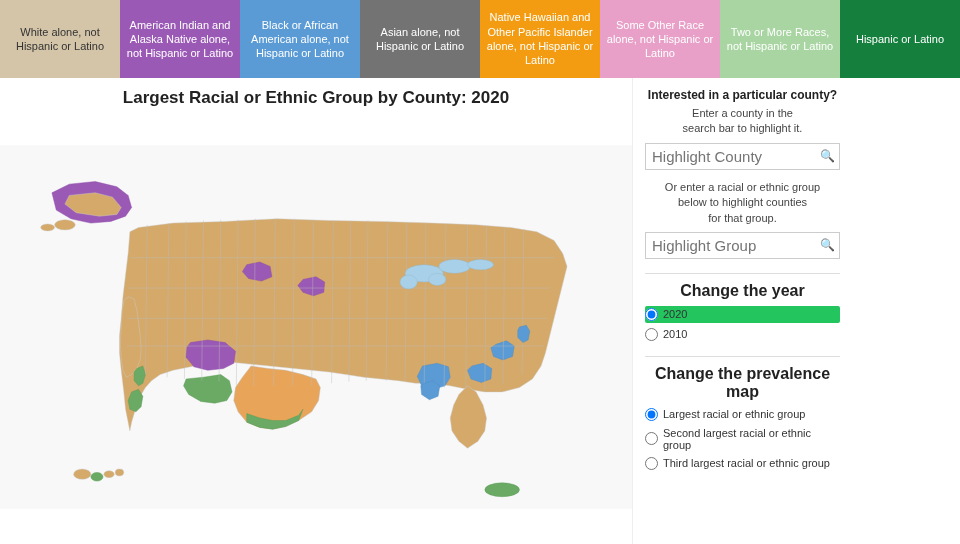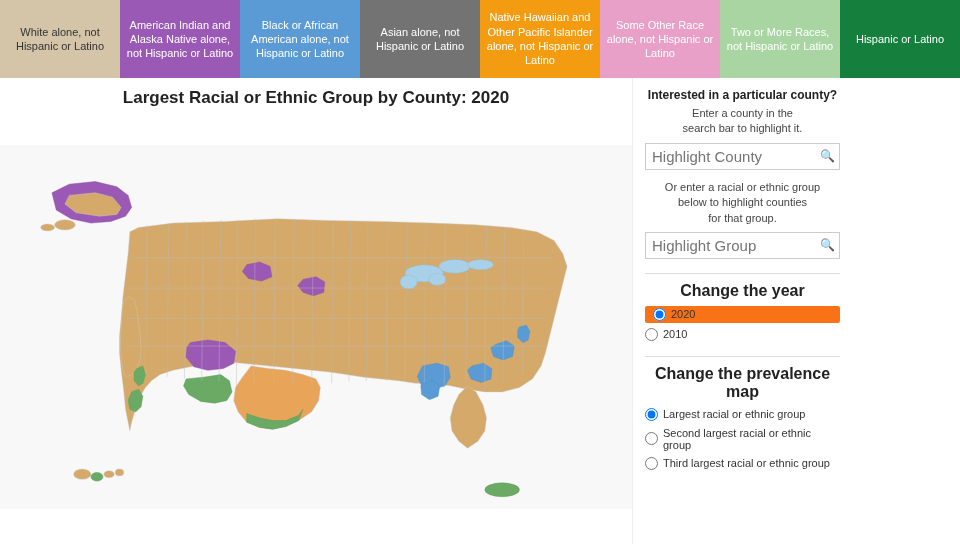--- a/index.html
+++ b/index.html
@@ -274,21 +274,21 @@
         <input type="text" placeholder="Highlight Group" style="">
         <span class="search-icon-inner">🔍</span>
       </div>
     </div>
 
     <hr class="sidebar-divider">
 
     <div class="sidebar-section">
       <div class="sidebar-section-title2">Change the year</div>
       <div class="radio-group">
-        <label style="background:#f97316; padding:2px 8px; border-radius:2px;">
+        <label style="background:#22c55e; padding:2px 0; border-radius:2px;">
           <input type="radio" name="year" value="2020" checked="" style="">
           <span>2020</span>
         </label>
       </div>
       <div class="radio-group">
         <label>
           <input type="radio" name="year" value="2010" style="">
           <span>2010</span>
         </label>
       </div>

